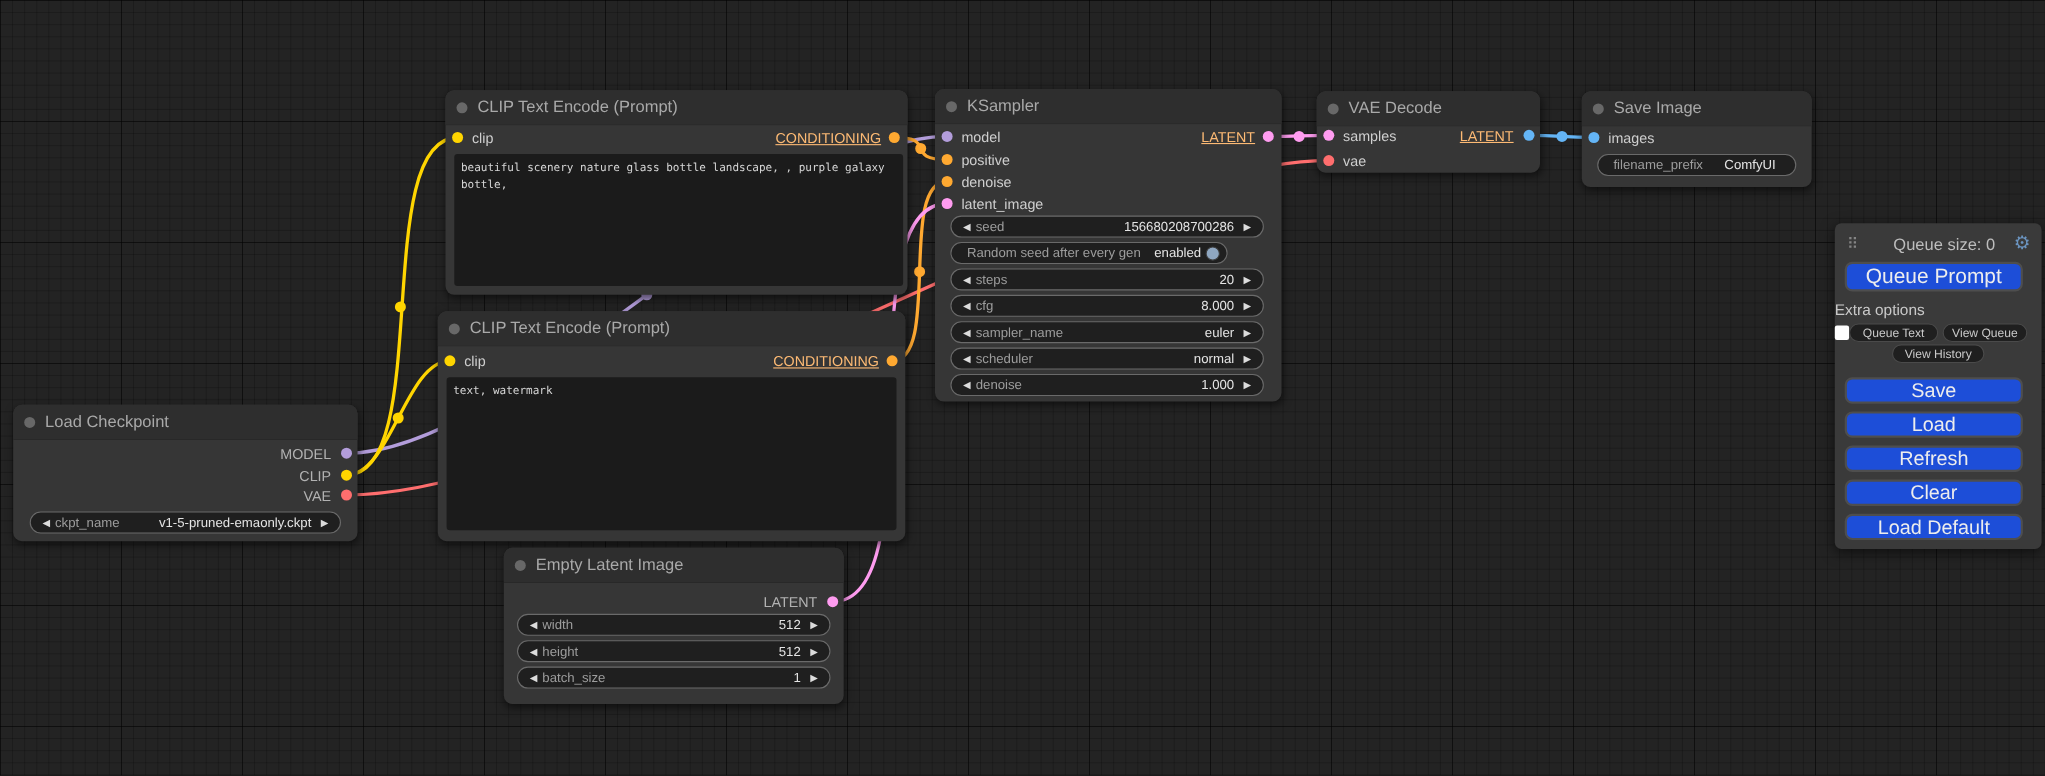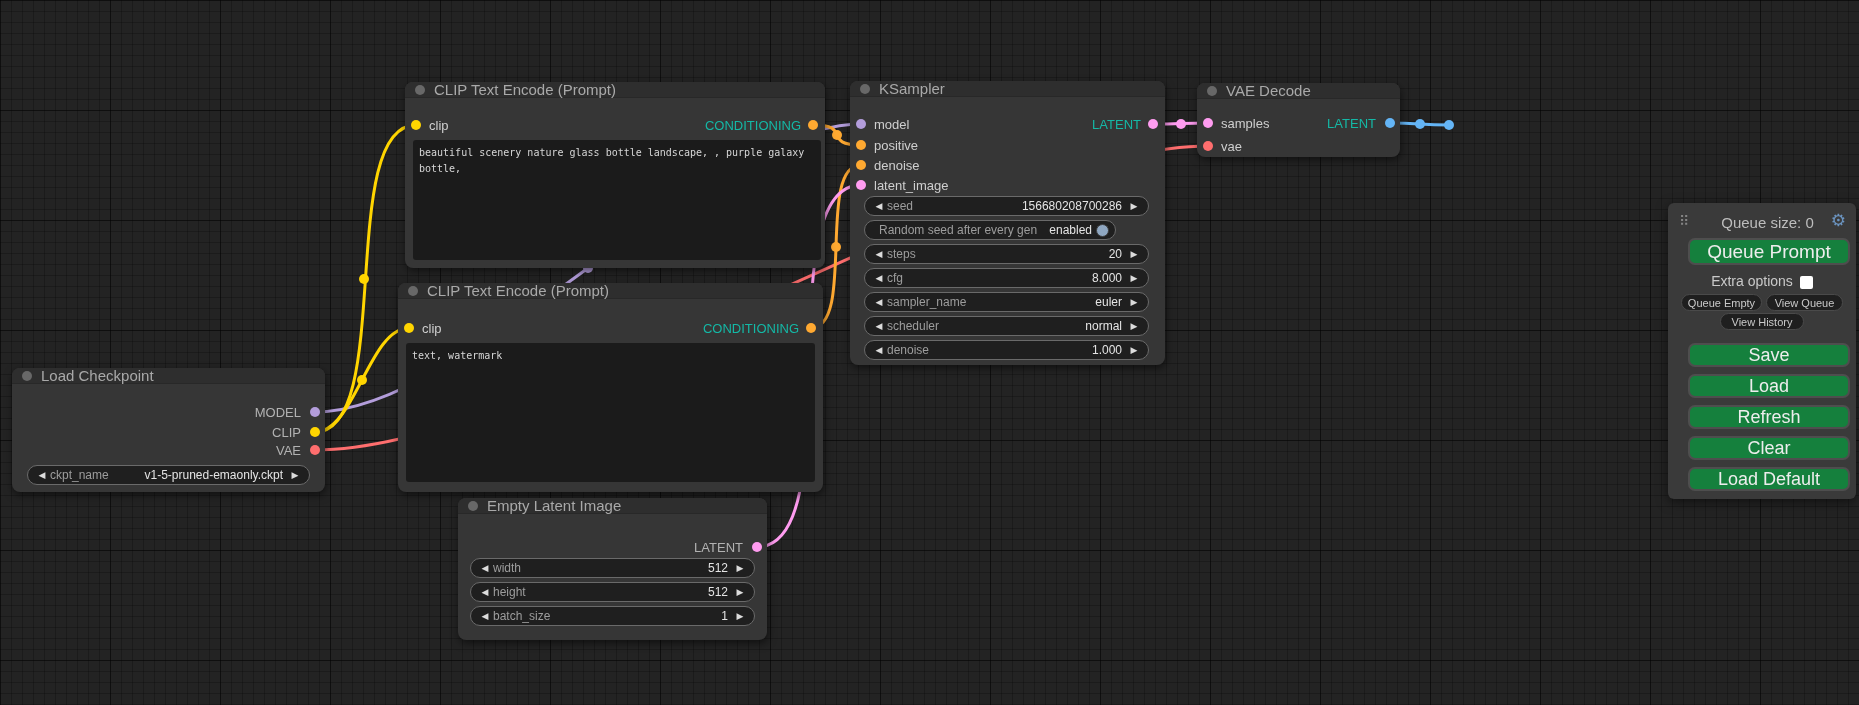--- a/index.html
+++ b/index.html
@@ -10,54 +10,54 @@
       linear-gradient(90deg, rgba(0,0,0,.45) 1px, transparent 1px),
       linear-gradient(rgba(0,0,0,.22) 1px, transparent 1px),
       linear-gradient(90deg, rgba(0,0,0,.22) 1px, transparent 1px);
     background-size:110px 110px,110px 110px,11px 11px,11px 11px;
     font-family:"Liberation Sans",sans-serif;}
   svg.layer{position:absolute;left:0;top:0;z-index:1;}
   svg.layer.top{z-index:4;pointer-events:none;}
   svg .wire{fill:none;stroke-width:3;stroke-linecap:round;}
   .node{position:absolute;z-index:2;background:#363636;border-radius:8px;
     box-shadow:1px 3px 8px rgba(0,0,0,.55);}
-  .node-title{position:absolute;left:0;right:0;top:0;height:16px;background:#2e2e2e;
+  .node-title{position:absolute;left:0;right:0;top:0;height:32px;background:#2e2e2e;
     border-radius:8px 8px 0 0;border-bottom:1px solid #282828;
     display:flex;align-items:center;gap:9px;padding-left:10px;box-sizing:border-box;}
   .title-dot{width:10px;height:10px;border-radius:50%;background:#686868;flex:0 0 auto;}
   .title-text{color:#a9a9a9;font-size:15px;white-space:nowrap;}
   .slot{position:absolute;height:20px;display:flex;align-items:center;font-size:13px;gap:41px;}
   .slot.in{left:0;padding-left:24px;color:#cfcfcf;}
   .slot.out{right:0;padding-right:24px;color:#b2b2b2;}
   .slot.both{left:0;right:0;justify-content:space-between;padding:0 24px;}
-  .slot.both .inlbl{color:#cfcfcf;} .slot.both .outlbl{color:#14b8a6;}
+  .slot.both .inlbl{color:#cfcfcf;} .slot.both .outlbl{color:#fdba74;text-decoration:underline;}
   .widget{position:absolute;height:20px;background:#1f1f1f;border:1px solid #6a6a6a;
     border-radius:10px;display:flex;align-items:center;font-size:12px;
     box-sizing:border-box;padding:0 6px;}
   .widget .arr{color:#dcdcdc;font-size:9px;width:16px;text-align:center;flex:0 0 auto;line-height:1;}
   .widget .wl{color:#9d9d9d;flex:1 1 auto;white-space:nowrap;overflow:hidden;}
   .widget .wv{color:#e4e4e4;text-align:right;flex:1 1 auto;white-space:nowrap;padding:0 4px;}
   .widget .wl.c,.widget .wv.c{text-align:center;}
   .toggle-dot{width:13px;height:13px;border-radius:50%;background:#8fa7c1;
     border:1px solid #3c3c3c;flex:0 0 auto;box-sizing:border-box;}
   .prompt{position:absolute;background:#1b1b1b;border-radius:3px;color:#d6d6d6;
     font-family:"DejaVu Sans Mono",monospace;font-size:10px;line-height:1.55;
     padding:5px 6px;white-space:pre-wrap;word-break:break-word;box-sizing:border-box;}
   
   #queue-panel{position:absolute;left:1668px;top:203px;width:188px;height:296px;z-index:5;
     background:#3a3a3a;border-radius:6px;box-shadow:0 3px 12px rgba(0,0,0,.55);}
   .qhandle{position:absolute;left:11px;top:10px;color:#848484;font-size:14px;letter-spacing:-2px;}
   .qsize{position:absolute;left:0;right:0;top:11px;text-align:center;color:#bdbdbd;font-size:15px;margin-left:11px;}
   .qgear{position:absolute;right:10px;top:7px;color:#6b94c0;font-size:17px;}
-  .qbtn{position:absolute;left:20px;width:162px;height:24px;background:#15803d;
+  .qbtn{position:absolute;left:9px;width:162px;height:24px;background:#1d4ed8;
     border:2px solid #4e4e4e;border-radius:7px;color:#ededed;display:flex;
     align-items:center;justify-content:center;box-sizing:border-box;font-size:18px;}
   .qbtn.big{height:27px;font-size:19px;}
-  .qextra{position:absolute;left:0;right:0;top:70px;display:flex;align-items:flex-end;
-    justify-content:center;gap:7px;color:#c9c9c9;font-size:14px;}
+  .qextra{position:absolute;left:0;right:0;top:70px;display:flex;align-items:flex-start;
+    justify-content:center;gap:7px;color:#c9c9c9;font-size:14px;flex-direction:column;}
   .qcheck{width:13px;height:13px;background:#ffffff;border-radius:2px;display:inline-block;}
   .qpill{position:absolute;height:17px;background:#1f1f1f;border:1.5px solid #4a4a4a;
     border-radius:9px;color:#c9c9c9;font-size:11px;display:flex;align-items:center;
     justify-content:center;box-sizing:border-box;}
 </style>
 </head>
 <body>
 
 <div id="canvas">
 
@@ -198,20 +198,33 @@
     </div>
     <div class="slot both" style="top:30px">
       <span class="inlbl">samples</span>
       <span class="outlbl">LATENT</span>
     </div>
     <div class="slot in" style="top:53px">
       <span>vae</span>
       </div>
   </div>
 
+  <div class="node" style="left:1438px;top:83px;width:209px;height:87px">
+    <div class="node-title">
+      <span class="title-dot"></span>
+      <span class="title-text">Save Image</span>
+    </div>
+    <div class="slot in" style="top:32px">
+      <span>images</span>
+      </div>
+    <div class="widget" style="left:14px;top:57px;width:181px">
+      <span class="wl c">filename_prefix</span>
+      <span class="wv c">ComfyUI</span>
+    </div>
+  </div>
 
   <div class="node" style="left:458px;top:498px;width:309px;height:142px">
     <div class="node-title">
       <span class="title-dot"></span>
       <span class="title-text">Empty Latent Image</span>
     </div>
     <div class="slot out" style="top:39px">
       <span>LATENT</span>
       </div>
     <div class="widget" style="left:12px;top:60px;width:285px">
@@ -256,21 +269,21 @@
 
   <div id="queue-panel">
     <span class="qhandle">⠿</span>
     <div class="qsize">Queue size: 0</div>
     <span class="qgear">⚙</span>
     <div class="qbtn big" style="top:35px">Queue Prompt</div>
     <div class="qextra">
       <span>Extra options</span>
       <span class="qcheck"></span>
     </div>
-    <div class="qpill" style="left:13px;top:91px;width:81px">Queue Empty</div>
+    <div class="qpill" style="left:13px;top:91px;width:81px">Queue Text</div>
     <div class="qpill" style="left:98px;top:91px;width:77px">View Queue</div>
     <div class="qpill" style="left:52px;top:110px;width:84px">View History</div>
     <div class="qbtn" style="top:140px">Save</div>
     <div class="qbtn" style="top:171px">Load</div>
     <div class="qbtn" style="top:202px">Refresh</div>
     <div class="qbtn" style="top:233px">Clear</div>
     <div class="qbtn" style="top:264px">Load Default</div>
   </div>
 
 </div>

